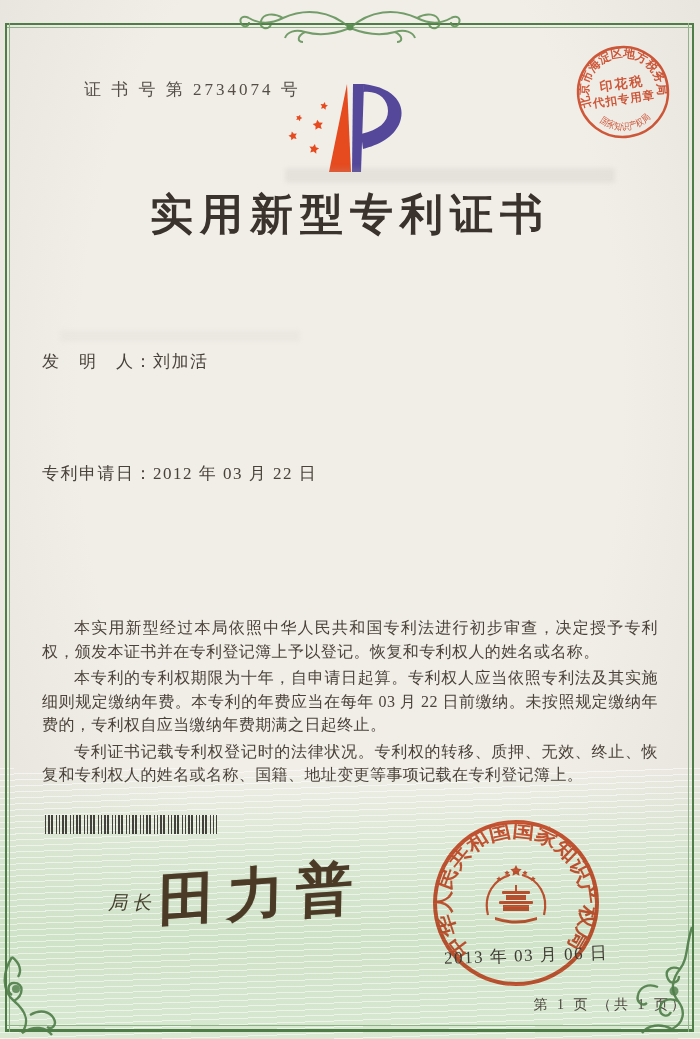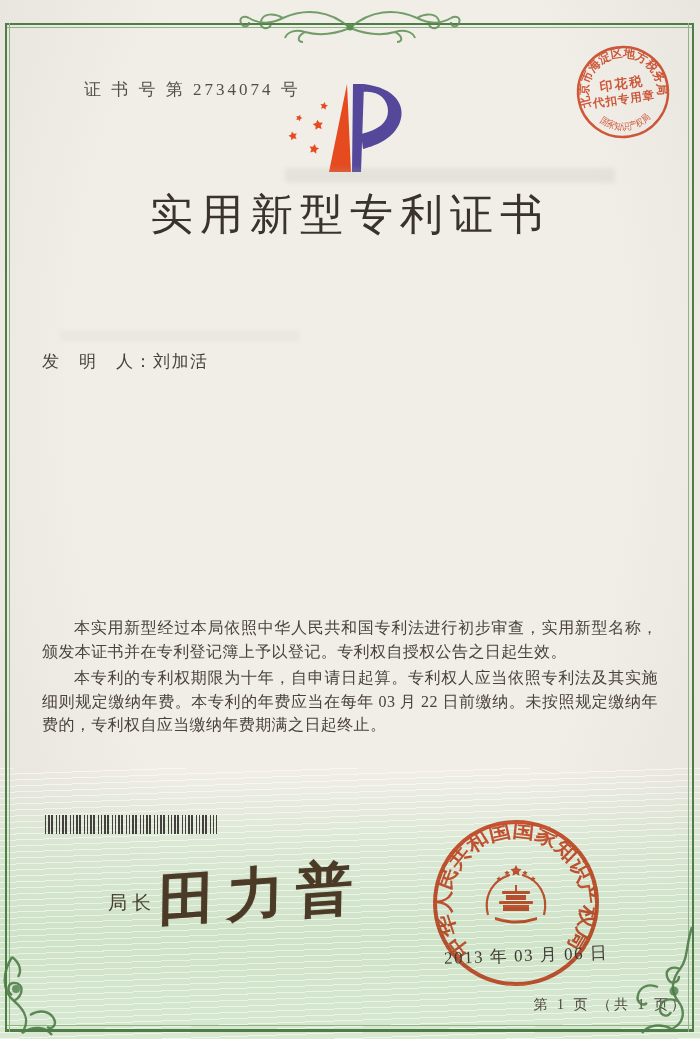--- a/index.html
+++ b/index.html
@@ -21,36 +21,36 @@
   .f-top2{left:5px;right:6px;top:27px;height:1px;}
   .f-bottom{left:5px;right:6px;top:1029px;height:3px;}
   .f-bottom2{left:5px;right:6px;top:1025px;height:1px;}
   .f-left{left:5px;top:23px;height:1009px;width:2px;}
   .f-left2{left:9px;top:23px;height:1009px;width:1px;}
   .f-right{left:692px;top:23px;height:1009px;width:2px;}
   .f-right2{left:688px;top:23px;height:1009px;width:1px;}
   
   .certno{position:absolute;left:36px;top:78px;font-size:17px;letter-spacing:3px;color:#544e47;margin-left:48px;}
   .title{position:absolute;left:0;right:0;top:186px;text-align:center;font-size:43px;
-    letter-spacing:7px;color:#3a322c;font-weight:400;}
+    letter-spacing:7px;color:#3a322c;font-weight:700;}
   .fieldline{position:absolute;left:42px;font-size:17px;color:#49423b;letter-spacing:1.5px;white-space:nowrap;}
   .fl1{top:292px}.fl2{top:350px}.fl3{top:407px}.fl4{top:462px}.fl5{top:519px}.fl6{top:578px}
   .redacted{display:inline-block;vertical-align:middle;width:306px;height:24px;margin-left:2px;
     background:
       repeating-linear-gradient(90deg, rgba(165,160,150,.14) 0 9px, rgba(255,255,255,0) 9px 24px),
       linear-gradient(90deg, rgba(251,250,247,.95), rgba(243,241,236,.85));
     box-shadow:0 0 8px 5px rgba(248,247,243,.9);border-radius:2px;}
   .paragraphs{position:absolute;left:42px;width:616px;top:616px;font-size:16px;line-height:23.5px;
     color:#4b433b;text-align:justify;letter-spacing:.4px;}
   .paragraphs p{margin:0 0 3px 0;text-indent:2em;}
   .barcode{position:absolute;left:45px;top:815px;width:172px;height:19px;opacity:.85;
     background:
       repeating-linear-gradient(90deg,#26231f 0 1px,transparent 1px 3px,#26231f 3px 5px,transparent 5px 6px,
         #26231f 6px 8px,transparent 8px 11px,#26231f 11px 12px,transparent 12px 14px);}
-  .sig-role{position:absolute;left:108px;top:890px;font-size:19px;letter-spacing:5px;color:#46402f;}
+  .sig-role{position:absolute;left:108px;top:890px;font-size:19px;letter-spacing:5px;color:#46402f;font-style:italic;}
   .sig-name{position:absolute;left:158px;top:856px;font-size:57px;letter-spacing:12px;color:#4a3a26;
     font-weight:600;transform:rotate(-4deg) skewX(-5deg);text-shadow:0 0 1px rgba(74,58,38,.5);}
   .seal-date{position:absolute;left:444px;top:944px;font-size:17px;letter-spacing:1.5px;color:#3f3a32;
     transform:rotate(-2deg);z-index:6;}
   .footer{position:absolute;left:0;right:12px;top:996px;text-align:right;font-size:14px;
     letter-spacing:3px;color:#4a443b;}
   
   .logo{position:absolute;left:283px;top:80px;}
   .tax-stamp{position:absolute;left:568px;top:37px;transform:rotate(-8deg);mix-blend-mode:multiply;opacity:.9;}
   .big-seal{position:absolute;left:431px;top:818px;mix-blend-mode:multiply;opacity:.93;z-index:5;}
@@ -121,24 +121,26 @@
       <path transform="translate(31,69) scale(5.2) rotate(10)" d="M0,-1 L0.294,-0.405 0.951,-0.309 0.476,0.155 0.588,0.809 0,0.5 -0.588,0.809 -0.476,0.155 -0.951,-0.309 -0.294,-0.405 Z"></path>
     </g>
   </svg>
 
   <div class="ghost" style="left:285px;top:168px;width:330px;height:15px"></div>
   <div class="ghost" style="left:60px;top:330px;width:240px;height:12px;opacity:.5"></div>
 
   <div class="title">实用新型专利证书</div>
 
   <div class="fieldline fl2"><span>发　明　人：</span><span>刘加活</span></div>
+  <div class="fieldline fl4"><span>专利申请日：</span><span>2012 年 03 月 22 日</span></div>
 
   <div class="paragraphs">
-    <p>本实用新型经过本局依照中华人民共和国专利法进行初步审查，实用新型名称，颁发本证书并在专利登记簿上予以登记。专利权自授权公告之日起生效。</p>
+    <p>本实用新型经过本局依照中华人民共和国专利法进行初步审查，决定授予专利权，颁发本证书并在专利登记簿上予以登记。恢复和专利权人的姓名或名称。</p>
     <p>本专利的专利权期限为十年，自申请日起算。专利权人应当依照专利法及其实施细则规定缴纳年费。本专利的年费应当在每年 03 月 22 日前缴纳。未按照规定缴纳年费的，专利权自应当缴纳年费期满之日起终止。</p>
+    <p>专利证书记载专利权登记时的法律状况。专利权的转移、质押、无效、终止、恢复和专利权人的姓名或名称、国籍、地址变更等事项记载在专利登记簿上。</p>
   </div>
 
   <div class="barcode"></div>
 
   <div class="sig-role">局长</div>
   <div class="sig-name">田力普</div>
 
   <svg class="big-seal" width="170" height="170" viewBox="0 0 170 170">
     <circle cx="85" cy="85" r="81" fill="none" stroke="#d84c2a" stroke-width="4"></circle>
     <defs>

